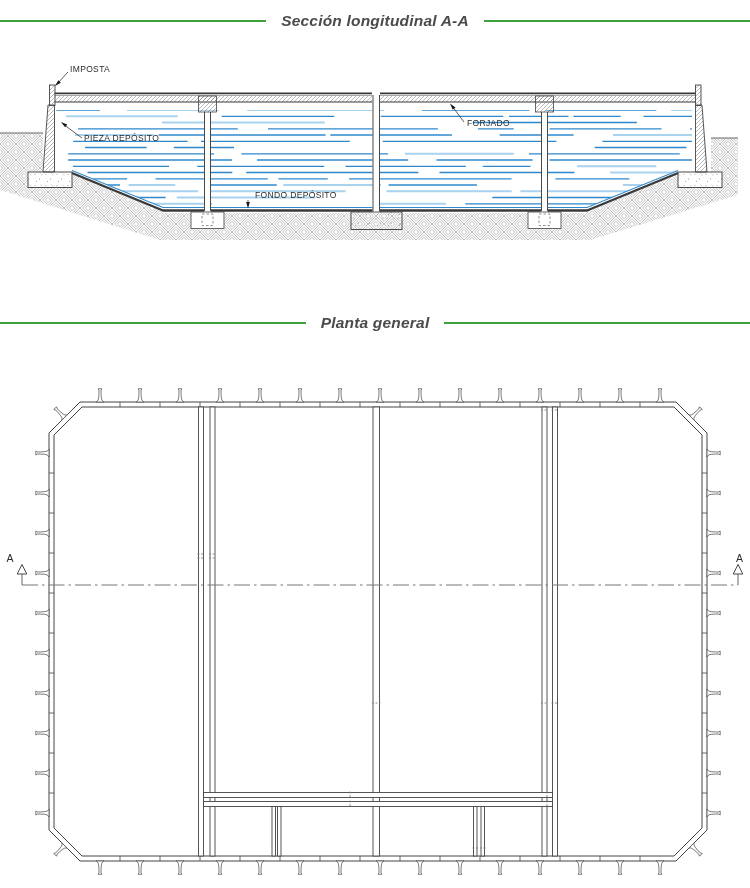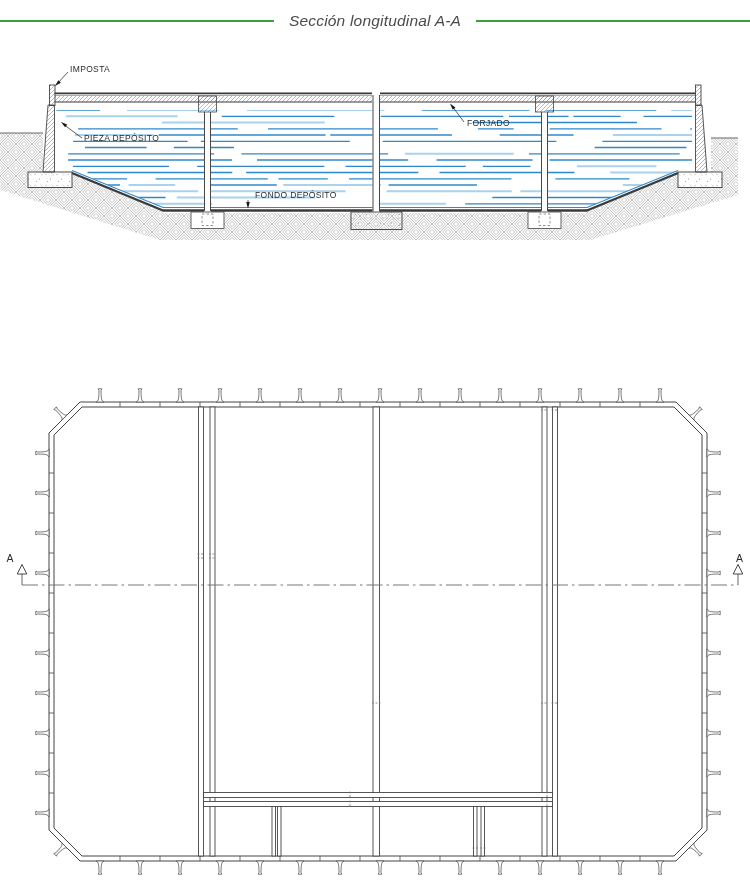--- a/index.html
+++ b/index.html
@@ -1,20 +1,20 @@
 <!DOCTYPE html>
 <html style="--green: #3ca03c; --water-main: #2f88cc; --water-light: #a8d2ee; --ink: #2b2b2b; --title-text: #4b4b4b;"><head>
 <meta charset="utf-8">
 <style>
   html,body{margin:0;padding:0;background:#fff;}
   .page{position:relative;width:750px;height:888px;background:#fff;overflow:hidden;
         font-family:"Liberation Sans",sans-serif;}
   .title{position:absolute;left:0;right:0;display:flex;align-items:center;gap:15px;}
   .title .rule{flex:1;height:2px;background:var(--green,#3ca03c);}
-  .title .txt{font-style:italic;font-weight:400;font-size:15.5px;color:var(--title-text,#4b4b4b);
+  .title .txt{font-style:italic;font-weight:700;font-size:15.5px;color:var(--title-text,#4b4b4b);
               letter-spacing:.2px;white-space:nowrap;}
   svg{position:absolute;left:0;display:block;}
   svg text{font-family:"Liberation Sans",sans-serif;fill:var(--ink,#2b2b2b);
            font-size:8.5px;letter-spacing:.35px;}
   svg text.marker-letter{font-size:10.5px;letter-spacing:0;}
 </style>
 </head>
 <body>
 
 <div class="page">
@@ -192,20 +192,25 @@
       <text x="255" y="158">FONDO DEPÓSITO</text>
       <path d="M248,160 L248,166" stroke="#333" stroke-width="0.8" fill="none"></path>
       <use href="#arrow" transform="translate(248,168.5) rotate(90)"></use>
 
       <text x="467" y="86">FORJADO</text>
       <path d="M464,82 L452,66" stroke="#333" stroke-width="0.8" fill="none"></path>
       <use href="#arrow" transform="translate(450,63.5) rotate(-129)"></use>
     </g>
   </svg>
 
+  <div class="title" style="top:314px">
+    <div class="rule"></div>
+    <div class="txt">Planta general</div>
+    <div class="rule"></div>
+  </div>
 
   <svg id="svg-plan" style="top:348px" width="750" height="540" viewBox="0 0 750 540">
     <defs>
       <path id="spike" d="M-4,0 C-1.6,-0.8 -1.1,-3 -1,-11.5 L-1.9,-13.2 L1.9,-13.2 L1,-11.5 C1.1,-3 1.6,-0.8 4,0 Z" fill="#fff" stroke="#555" stroke-width="0.8"></path>
     </defs>
 
     <g fill="none" stroke="#444" stroke-width="1">
       <polygon points="80,54 676,54 707,85 707,482 676,513 80,513 49,482 49,85"></polygon>
       <polygon points="82,59 674,59 702,87 702,480 674,508 82,508 54,480 54,87"></polygon>
     </g>

